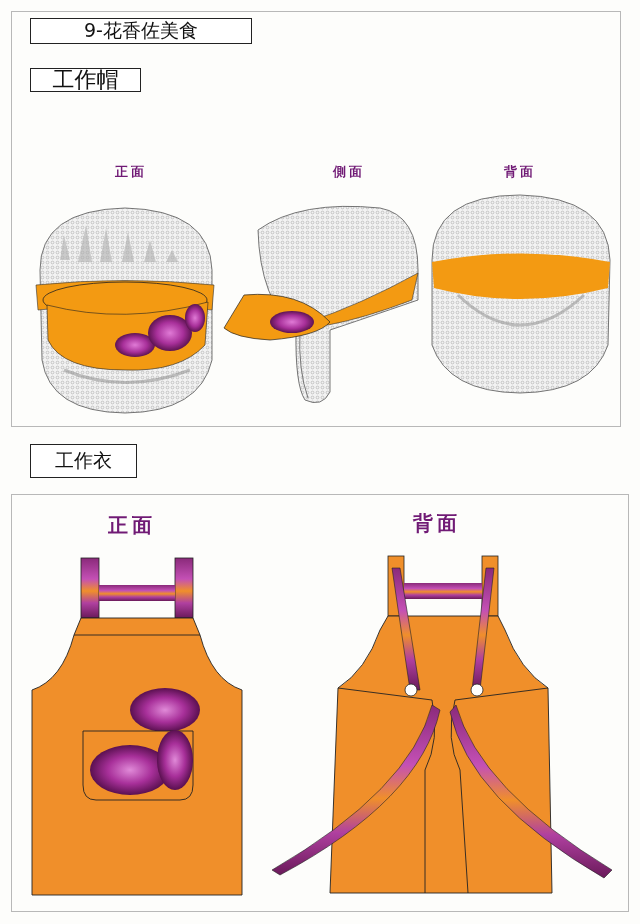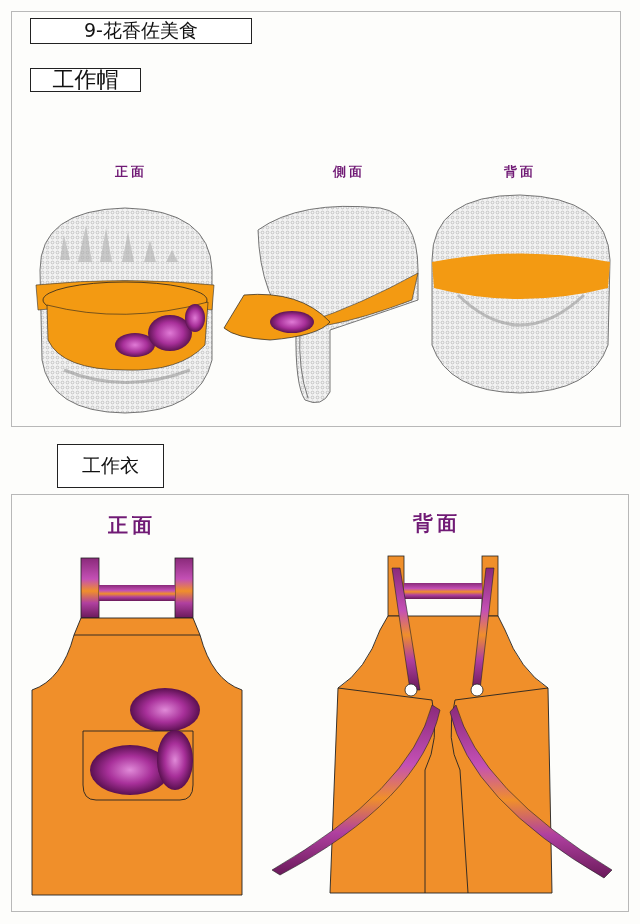--- a/index.html
+++ b/index.html
@@ -70,21 +70,21 @@
     </g>
   </g>
 
   <g>
     <path d="M432,260 Q432,195 520,195 Q608,197 610,260 L608,345 Q592,392 520,393 Q448,392 432,345 Z" fill="url(#mesh)" stroke="#555" stroke-width="0.8"></path>
     <path d="M458,295 Q520,355 584,295" fill="none" stroke="#999" stroke-width="3" opacity="0.6"></path>
     <path d="M432,262 Q520,245 610,262 L608,288 Q520,310 434,288 Z" fill="#f39a12"></path>
   </g>
 </svg>
 
-<div class="label-box" style="left:30px; top:444px; width:107px; height:44px; font-size:19px;margin-left:27px;">
+<div class="label-box" style="left:30px; top:444px; width:107px; height:34px; font-size:19px;">
   <span>工作衣</span>
 </div>
 
 <div class="frame" style="left:11px; top:494px; width:618px; height:418px;"></div>
 
 <div class="view-label" style="left:132px; top:512px; font-size:20px; letter-spacing:4px;">正面</div>
 <div class="view-label" style="left:437px; top:510px; font-size:20px; letter-spacing:4px;">背面</div>
 
 <svg width="640" height="924" style="left:0; top:0;">
   <defs>

